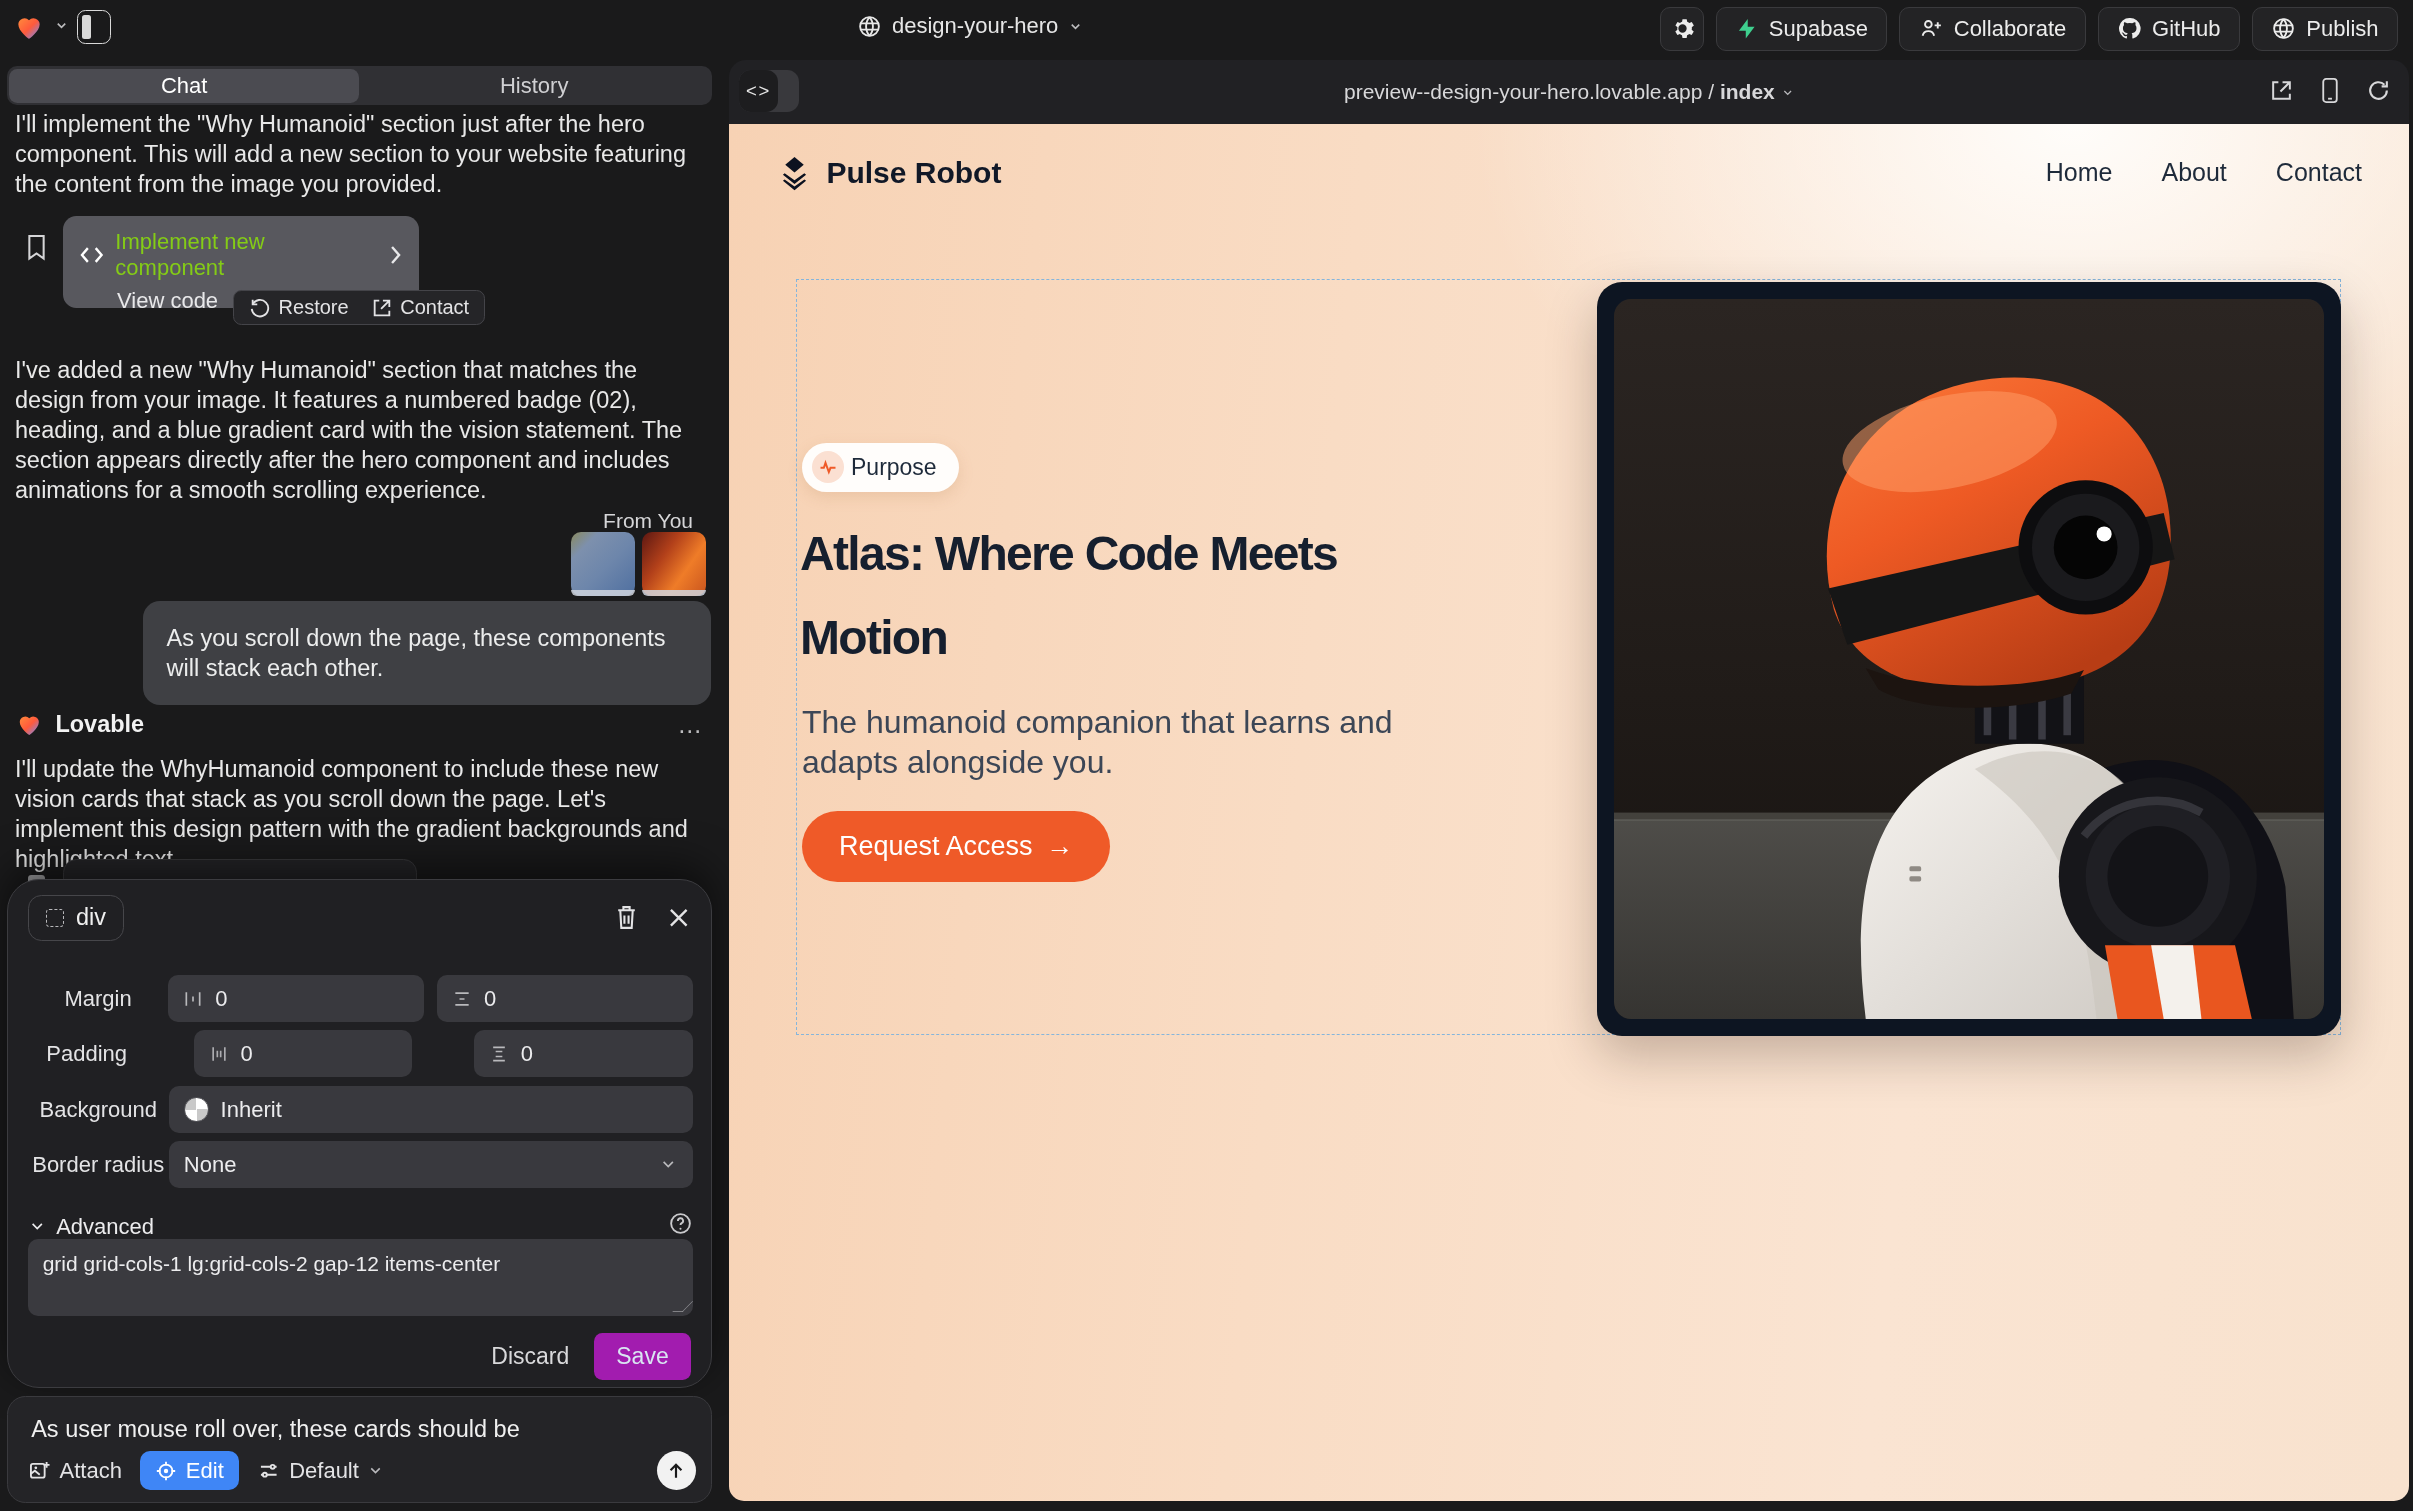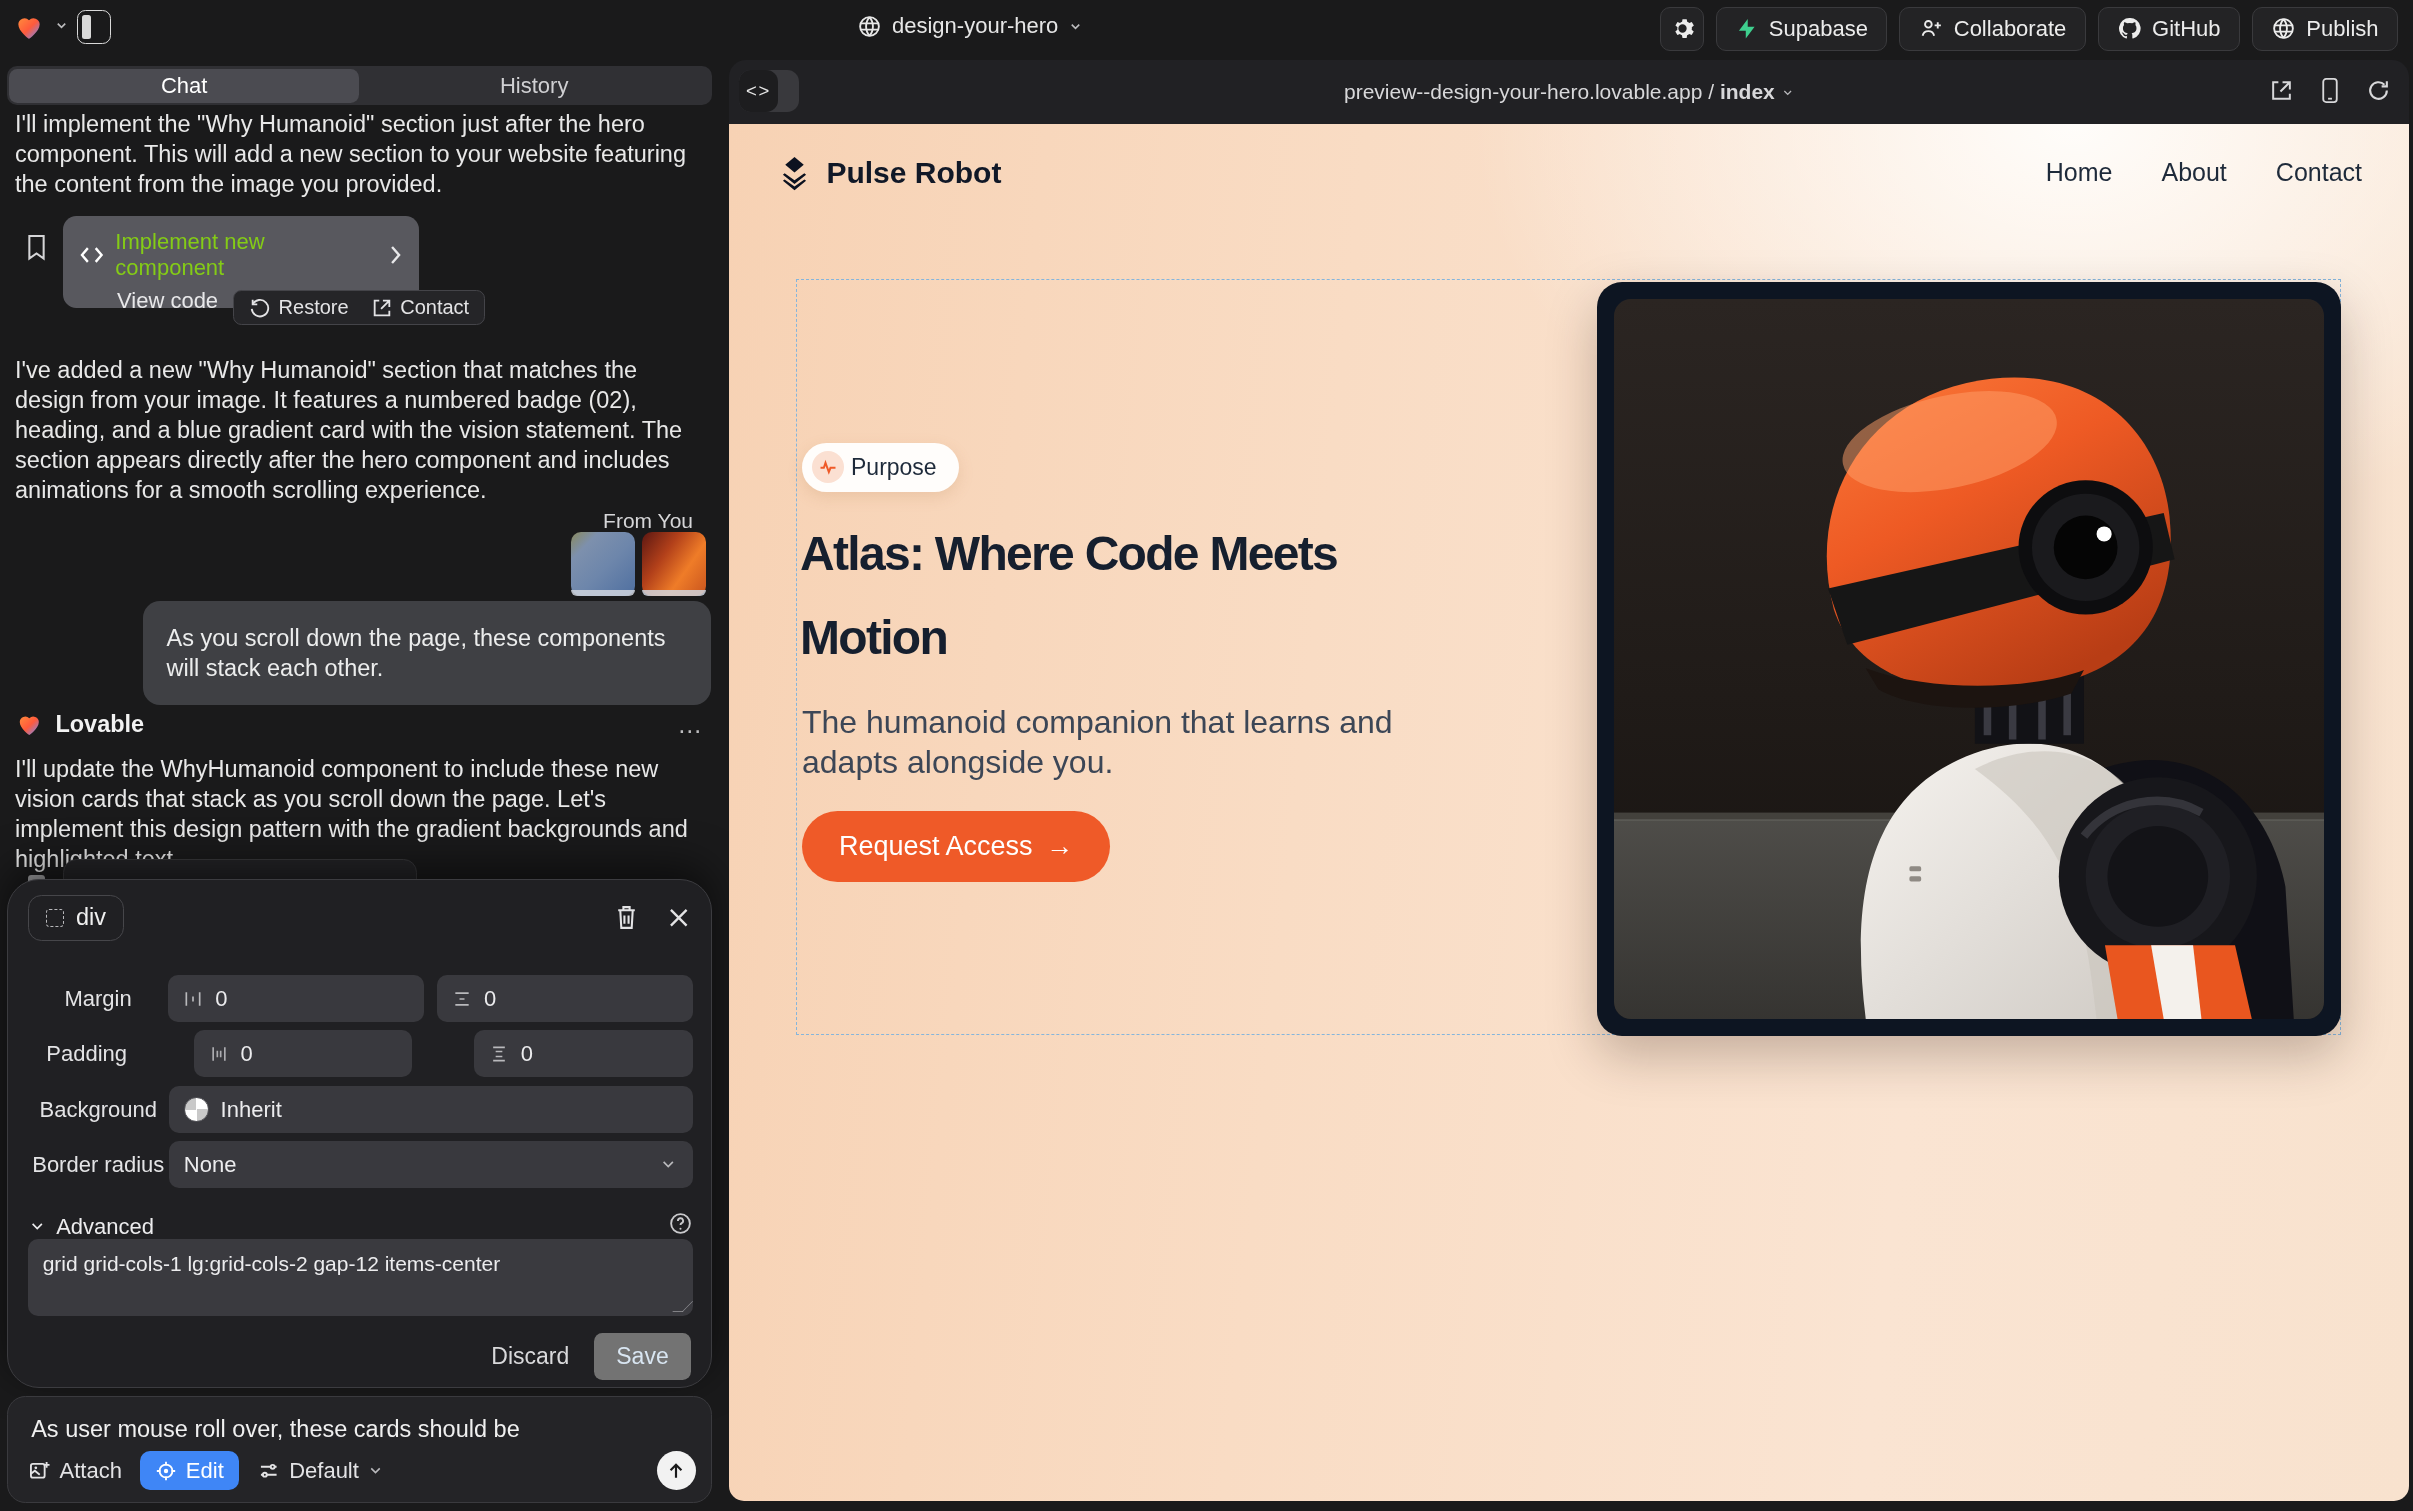--- a/index.html
+++ b/index.html
@@ -66,21 +66,21 @@
   .select .chev { position:absolute; right:15px; }
   .checker { width:25px; height:25px; border-radius:50%; background:conic-gradient(#ffffff 0 25%, #c9c9c9 0 50%, #ffffff 0 75%, #c9c9c9 0); border:0.8px solid #55555a; }
   #row-margin { top:95px; } #row-padding { top:150px;gap:48px; }
   #row-bg { top:206px; } #row-radius { top:261px; }
   .adv-row { position:absolute; left:20px; top:331px; width:665px; display:flex; align-items:center; gap:10px; color:#ececee; font-size:22px; cursor:pointer; }
   .adv-row .q { margin-left:auto; }
   .classes-area { position:absolute; left:20px; top:359px; width:665px; height:77px; background:#3a3a3f; border:none; border-radius:10px; color:#ececee; font-size:21px; padding:13.4px 15px; resize:none; font-family:"Liberation Sans",sans-serif; }
   .resize-handle { position:absolute; left:668px; top:420px; width:13.4px; height:13.4px; border-right:1.7px solid #9a9a9e; border-bottom:1.7px solid #9a9a9e; transform:skewX(-45deg) scale(.8); pointer-events:none; }
   .insp-foot { position:absolute; right:20px; top:453px; display:flex; align-items:center; gap:25px; }
   .discard-btn { background:none; border:none; color:#d9d9db; font-size:23px; cursor:pointer; }
-  .save-btn { background:#737373; color:#d9e6f2; border:none; border-radius:8.4px; font-size:23px; padding:10px 22px; cursor:pointer; }
+  .save-btn { background:#a21caf; color:#d9e6f2; border:none; border-radius:8.4px; font-size:23px; padding:10px 22px; cursor:pointer; }
 
   
   .composer { position:absolute; left:6.7px; top:1396px; width:705px; height:107px; background:#242427; border:0.8px solid #3a3a3e; border-radius:18.5px; }
   .draft { position:absolute; left:23.5px; top:18.5px; width:655px; color:#f0f0f0; font-size:23.5px; cursor:text; }
   .composer-row { position:absolute; left:20px; right:15px; bottom:11.8px; display:flex; align-items:center; gap:18.5px; }
   .comp-btn { display:flex; align-items:center; gap:8.4px; background:none; border:none; color:#e3e3e5; font-size:22px; cursor:pointer; }
   .edit-pill { display:flex; align-items:center; gap:8.4px; background:#3f86f6; color:#ffffff; font-size:22px; border:none; border-radius:10px; padding:6.7px 15px; cursor:pointer; }
   .send-btn { margin-left:auto; width:39px; height:39px; border-radius:50%; background:#f2f2f2; border:none; display:flex; align-items:center; justify-content:center; cursor:pointer; color:#1a1a1b; font-size:23.5px; font-weight:bold; }
 
   

